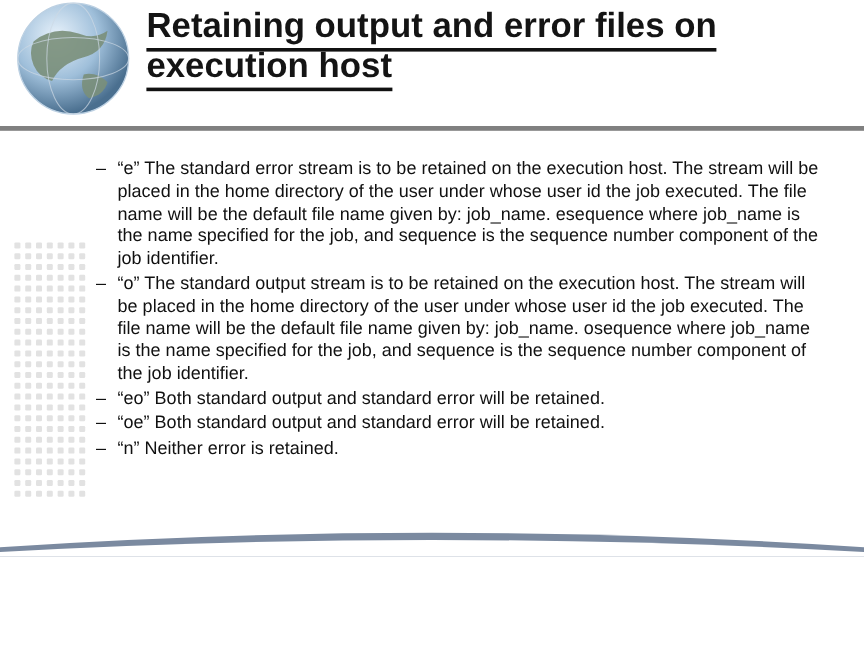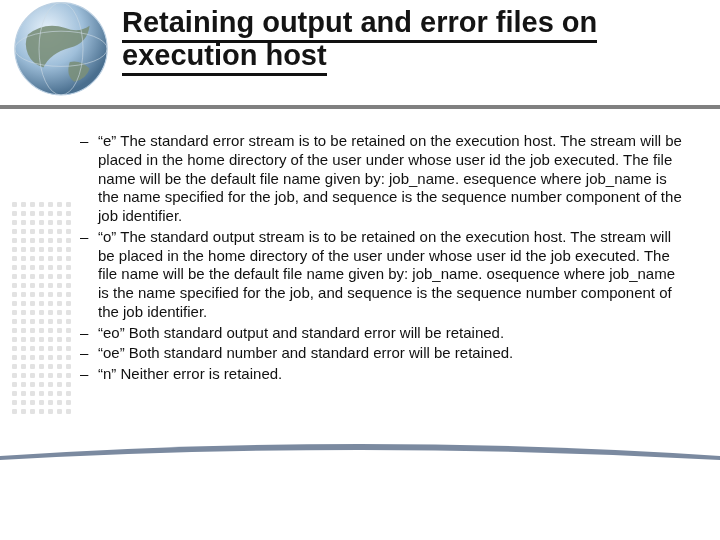--- a/index.html
+++ b/index.html
@@ -271,21 +271,21 @@
     <div class="row">
       <div class="dash">–</div>
       <div class="txt">“o” The standard output stream is to be retained on the execution host. The stream will be placed in the home directory of the user under whose user id the job executed. The file name will be the default file name given by: job_name. osequence where job_name is the name specified for the job, and sequence is the sequence number component of the job identifier.</div>
     </div>
     <div class="row">
       <div class="dash">–</div>
       <div class="txt">“eo” Both standard output and standard error will be retained.</div>
     </div>
     <div class="row">
       <div class="dash">–</div>
-      <div class="txt">“oe” Both standard number and standard error will be retained.</div>
+      <div class="txt">“oe” Both standard output and standard error will be retained.</div>
     </div>
     <div class="row">
       <div class="dash">–</div>
       <div class="txt">“n” Neither error is retained.</div>
     </div>
   </div>
 
   <svg class="footcurve" viewBox="0 0 720 26" preserveAspectRatio="none">
     <path d="M0 18 Q360 -6 720 18 L720 26 L0 26 Z" fill="#7b8aa0"></path>
     <path d="M0 22 Q360 2 720 22 L720 26 L0 26 Z" fill="#ffffff"></path>

